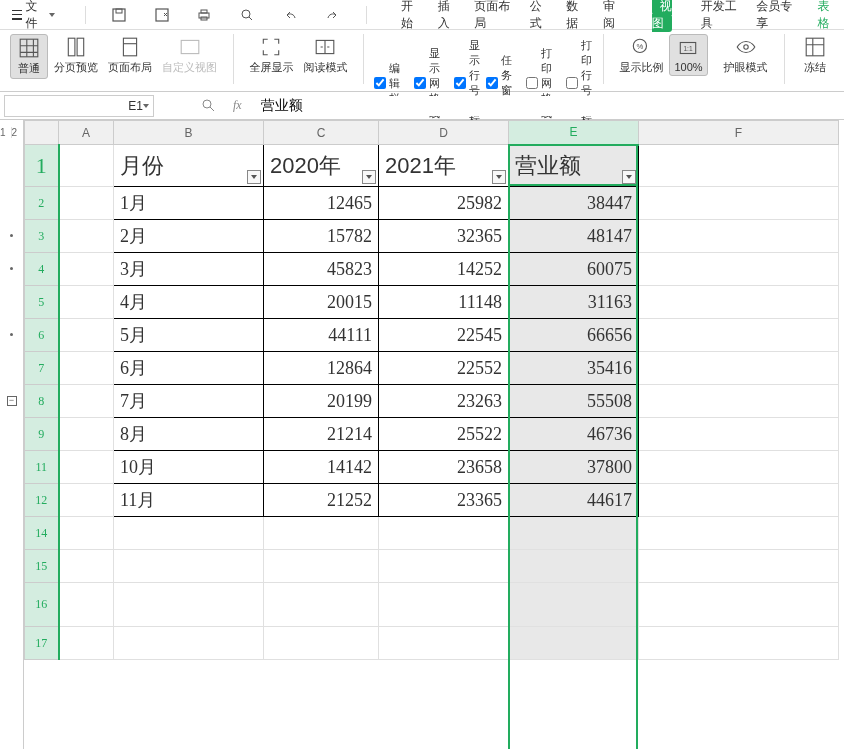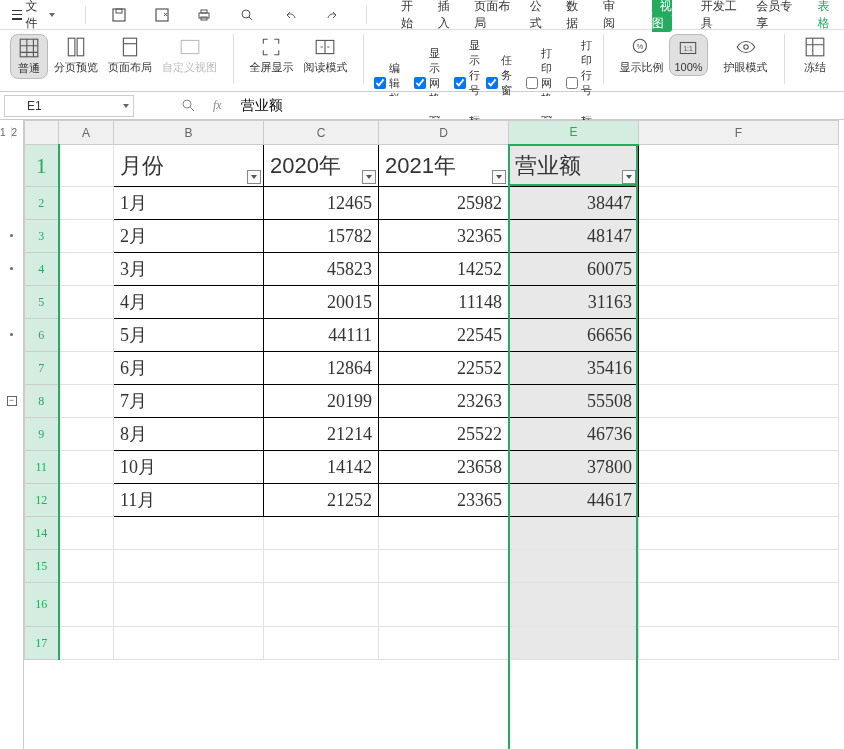--- a/index.html
+++ b/index.html
@@ -18,33 +18,33 @@
 .tab{cursor:pointer;color:#333;padding:4px 0;}
 .tab.active{position:relative;padding-left:12px;}
 .tab.active span{background:#22ac5e;color:#fff;padding:2px 8px;border-radius:3px;}
 .tab-right{color:#22ac5e;margin-left:auto;}
 
 
 .ribbon{display:flex;align-items:flex-start;height:62px;border-bottom:1px solid #ccc;padding:4px 6px;gap:4px;}
 .rgroup{display:flex;flex-direction:column;align-items:center;justify-content:space-between;height:56px;padding:0 4px;}
 .rgroup.row{flex-direction:row;gap:2px;align-items:flex-start;}
 .rbtn{display:flex;flex-direction:column;align-items:center;gap:2px;cursor:pointer;padding:2px 4px;min-width:38px;}
-.rbtn.active{background:#e0e0e0;border:1px solid #bbb;border-radius:8px;align-items:center;}
+.rbtn.active{background:#e0e0e0;border:1px solid #bbb;border-radius:3px;align-items:center;}
 .rbtn.disabled{color:#bbb;}
 .rbtn .ricon{width:22px;height:22px;display:flex;align-items:center;justify-content:center;}
 .rbtn .rlabel{font-size:11px;white-space:nowrap;}
 .rvsep{width:1px;height:50px;background:#ddd;margin:0 4px;}
 .checks{display:flex;gap:6px;padding:4px 2px;}
 .checkrow{display:flex;gap:14px;}
 .chk{display:flex;align-items:center;gap:3px;font-size:11px;cursor:pointer;}
 .chk input{width:12px;height:12px;}
 
 
 .fbar{display:flex;align-items:center;height:28px;border-bottom:1px solid #ccc;}
-.namebox{width:130px;height:22px;border:1px solid #ccc;margin:0 4px;display:flex;align-items:center;padding:0 22px;justify-content:flex-start;position:relative;}
+.namebox{width:150px;height:22px;border:1px solid #ccc;margin:0 4px;display:flex;align-items:center;padding:0 10px;justify-content:flex-end;position:relative;}
 .namebox .dd{position:absolute;right:4px;}
 .fx-area{display:flex;align-items:center;gap:13px;margin-left:40px;}
 .fx-icon{color:#888;font-style:italic;font-family:serif;}
 .fx-input{border:none;outline:none;font-size:14px;padding:2px 6px;width:400px;}
 
 
 .grid-wrap{display:flex;height:calc(749px - 30px - 62px - 28px - 0px);}
 .outline-col{width:24px;border-right:1px solid #ccc;background:#fff;}
 .outline-col .orow{height:33px;display:flex;align-items:center;justify-content:center;font-size:10px;color:#666;}
 .outline-col .orow.hdr{height:24px;}

